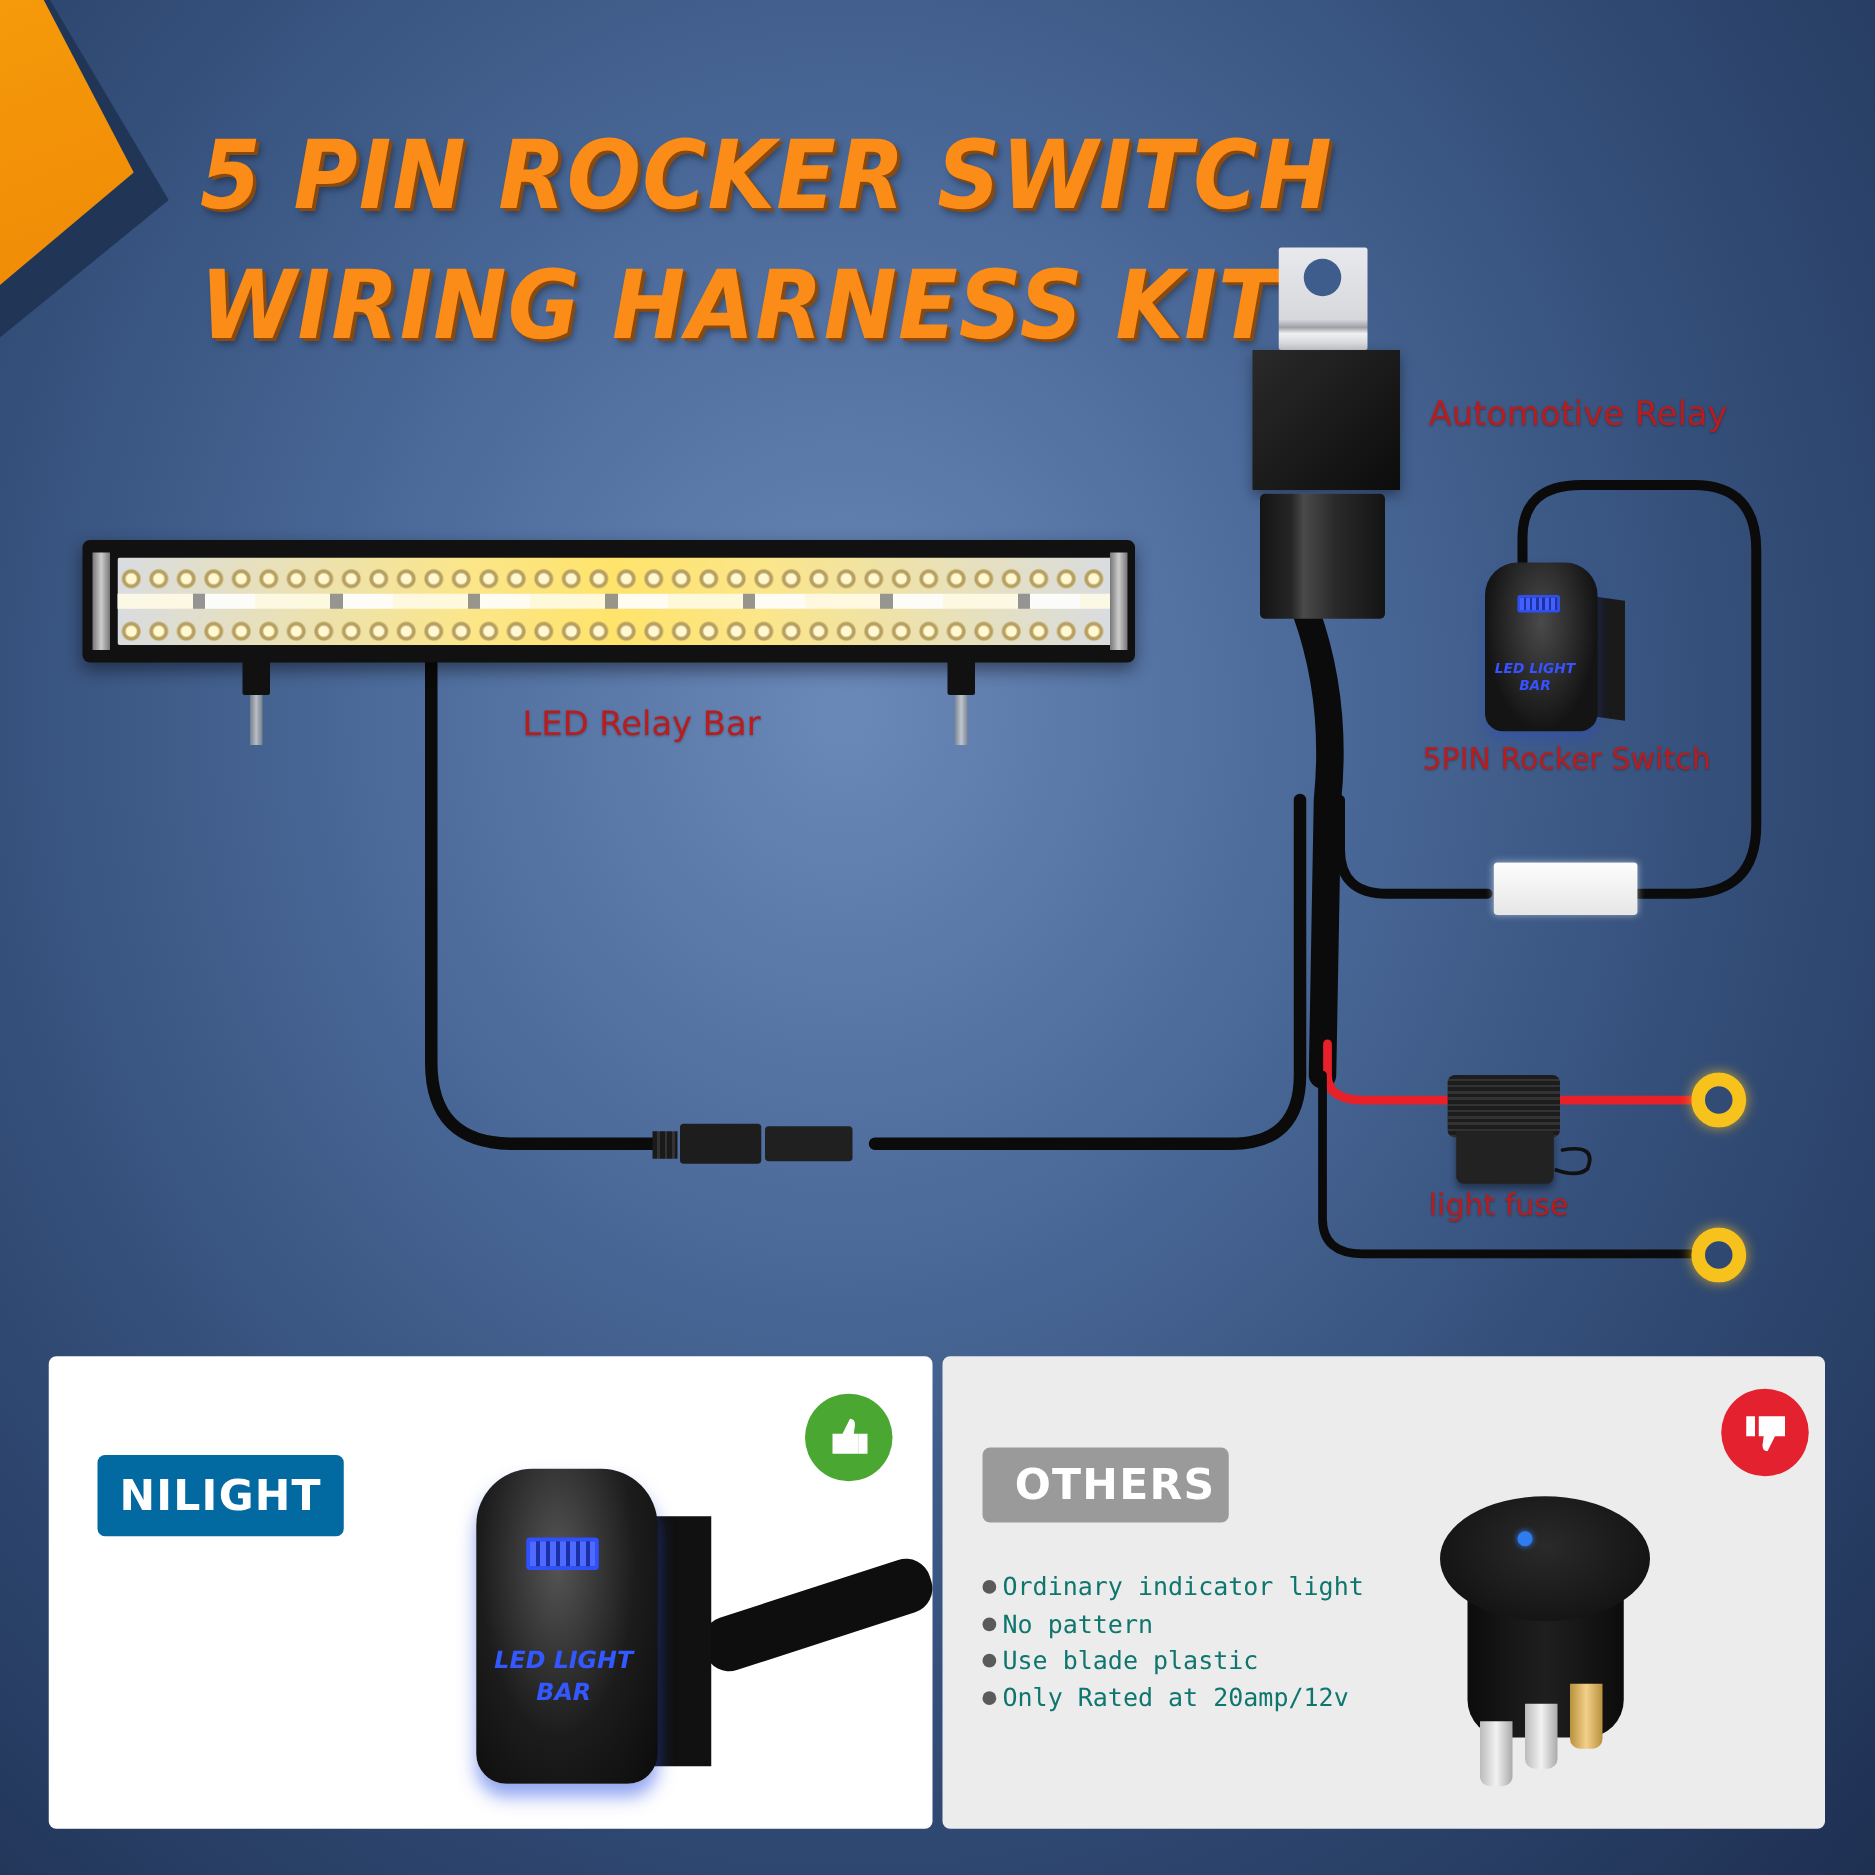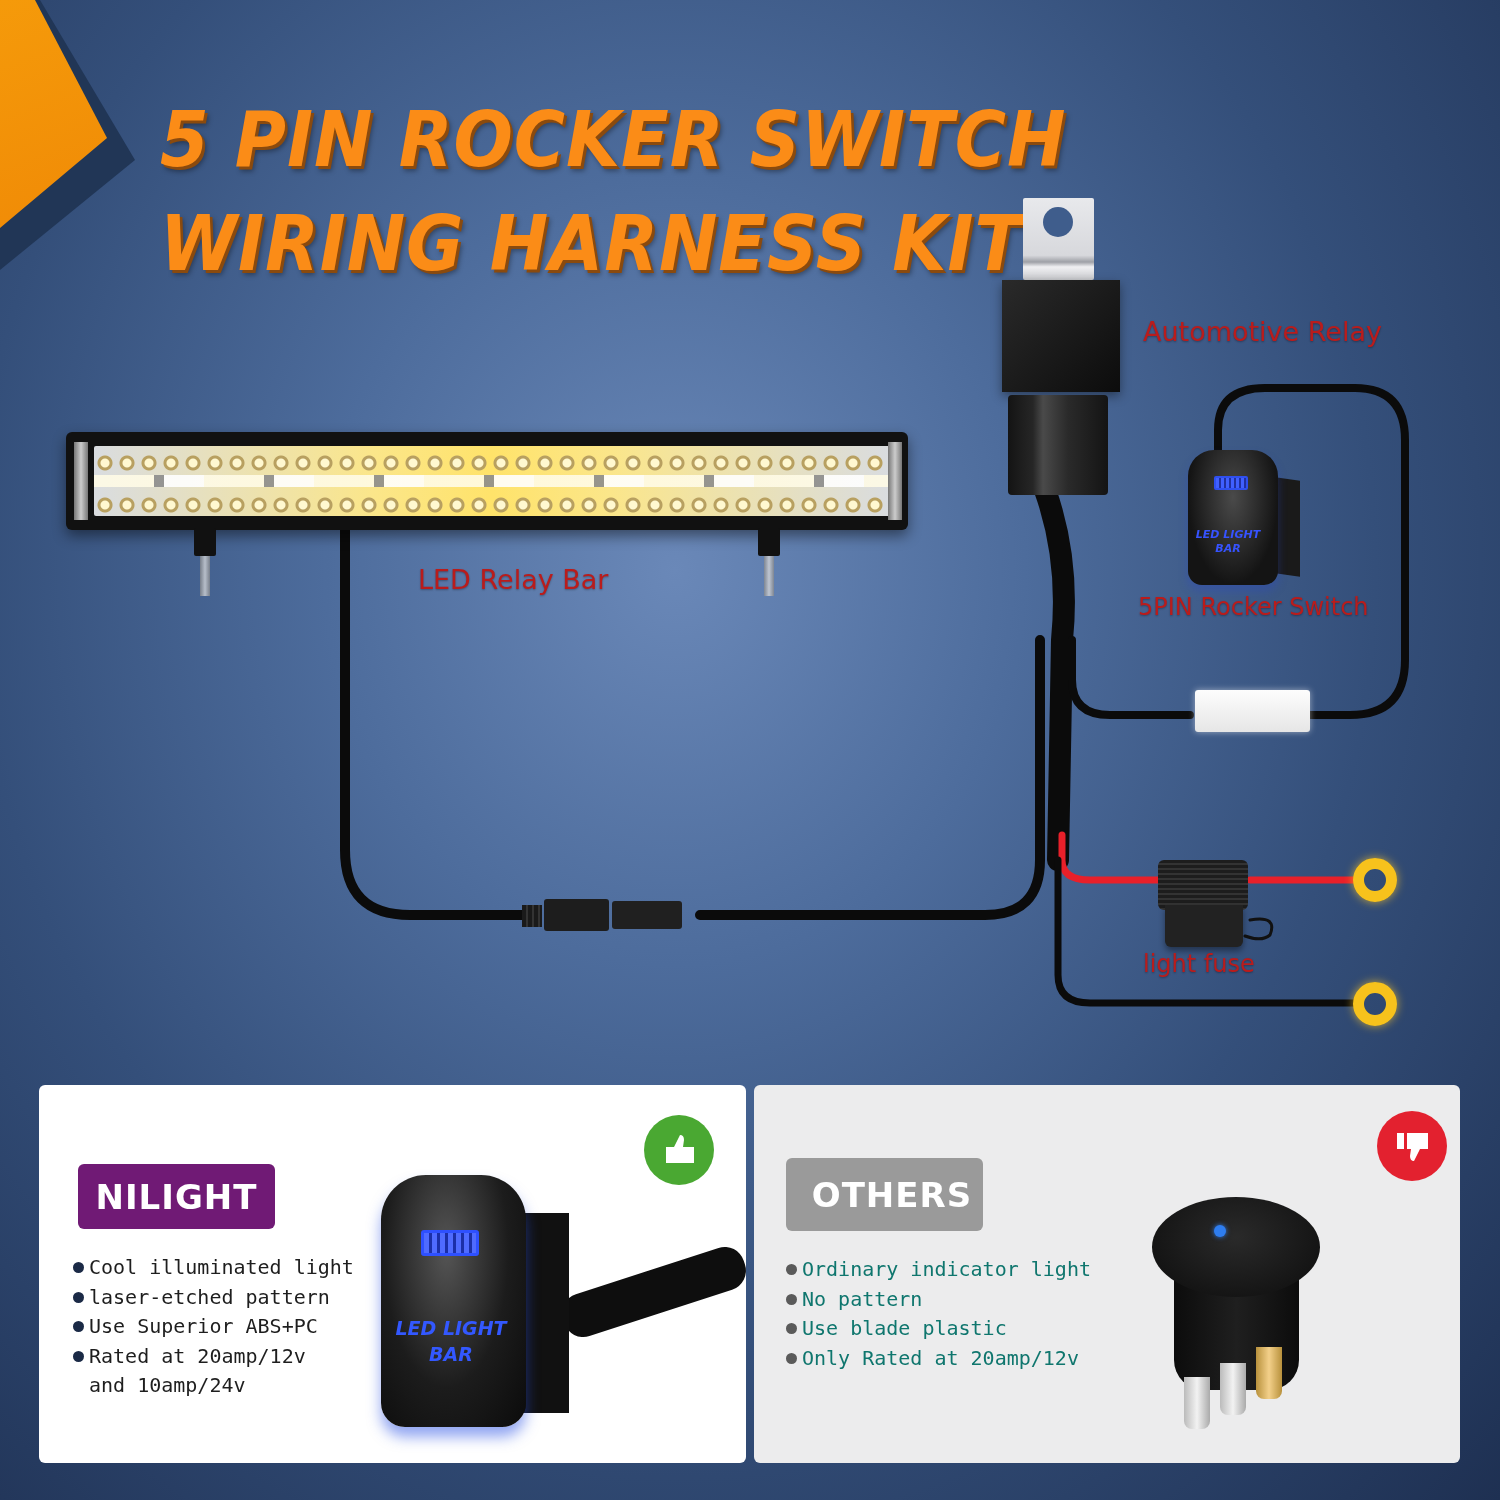--- a/index.html
+++ b/index.html
@@ -92,22 +92,22 @@
   .inline-conn .b { position: absolute; left: 22px; top: 2px; width: 65px; height: 32px; background: #1d1d1d; border-radius: 3px; }
   .inline-conn .c { position: absolute; left: 90px; top: 4px; width: 70px; height: 28px; background: #202020; border-radius: 3px; }
 
   
   .panel { top: 1085px; height: 378px; border-radius: 6px; }
   .panel-left { left: 39px; width: 707px; background: #fff; }
   .panel-right { left: 754px; width: 706px; background: #ececed; }
 
   .badge { position: absolute; border-radius: 6px; color: #fff; font-weight: bold;
     font-family: "DejaVu Sans", sans-serif; font-size: 34px; display: flex; align-items: center; justify-content: center; letter-spacing: 1px; }
-  .badge-nilight { left: 39px; top: 79px; width: 197px; height: 65px; background: #701a75; }
-  .badge-others { left: 32px; top: 73px; width: 197px; height: 73px; background: #9a9a9a; padding-left: 15px; }
+  .badge-nilight { left: 39px; top: 79px; width: 197px; height: 65px; background: #0369a1; }
+  .badge-others { left: 32px; top: 73px; width: 197px; height: 60px; background: #9a9a9a; padding-left: 15px; }
 
   .bullets { position: absolute; list-style: none; font-family: "DejaVu Sans Mono", monospace;
     font-size: 20px; line-height: 29.5px; color: #1e1e1e; }
   .bullets li { position: relative; padding-left: 16px; }
   .bullets li::before { content: ""; position: absolute; left: 0; top: 9px; width: 11px; height: 11px; border-radius: 50%; background: #1b2a46; }
   .panel-right .bullets { color: #0f766e; }
   .panel-right .bullets li::before { background: #5a5a5a; }
   .bullets-left { left: 34px; top: 168px; }
   .bullets-right { left: 32px; top: 170px; }
 
@@ -208,26 +208,20 @@
 <div class="abs ring" style="left:1353px;top:982px"></div>
 
 <section class="abs panel panel-left">
   <div class="badge badge-nilight">NILIGHT</div>
   <div class="thumb thumb-up">
     <svg width="38" height="38" viewBox="0 0 38 38">
       <path d="M6 16 h8 l6 -12 q4 0 4 5 l-1 7 h4 v16 h-21 z" fill="#fff"></path>
       <rect x="27" y="16" width="7" height="16" fill="#fff"></rect>
     </svg>
   </div>
-  <ul class="bullets bullets-left">
-    <li>Cool illuminated light</li>
-    <li>laser-etched pattern</li>
-    <li>Use Superior ABS+PC</li>
-    <li style="width:280px">Rated at 20amp/12v and 10amp/24v</li>
-  </ul>
   <div class="cable-big"></div>
   <div class="rocker-big-side"></div>
   <div class="rocker-big">
     <div class="rocker-big-icon"></div>
     <div class="rocker-big-text">
       <div>LED LIGHT</div>
       <div>BAR</div>
     </div>
   </div>
 </section>

